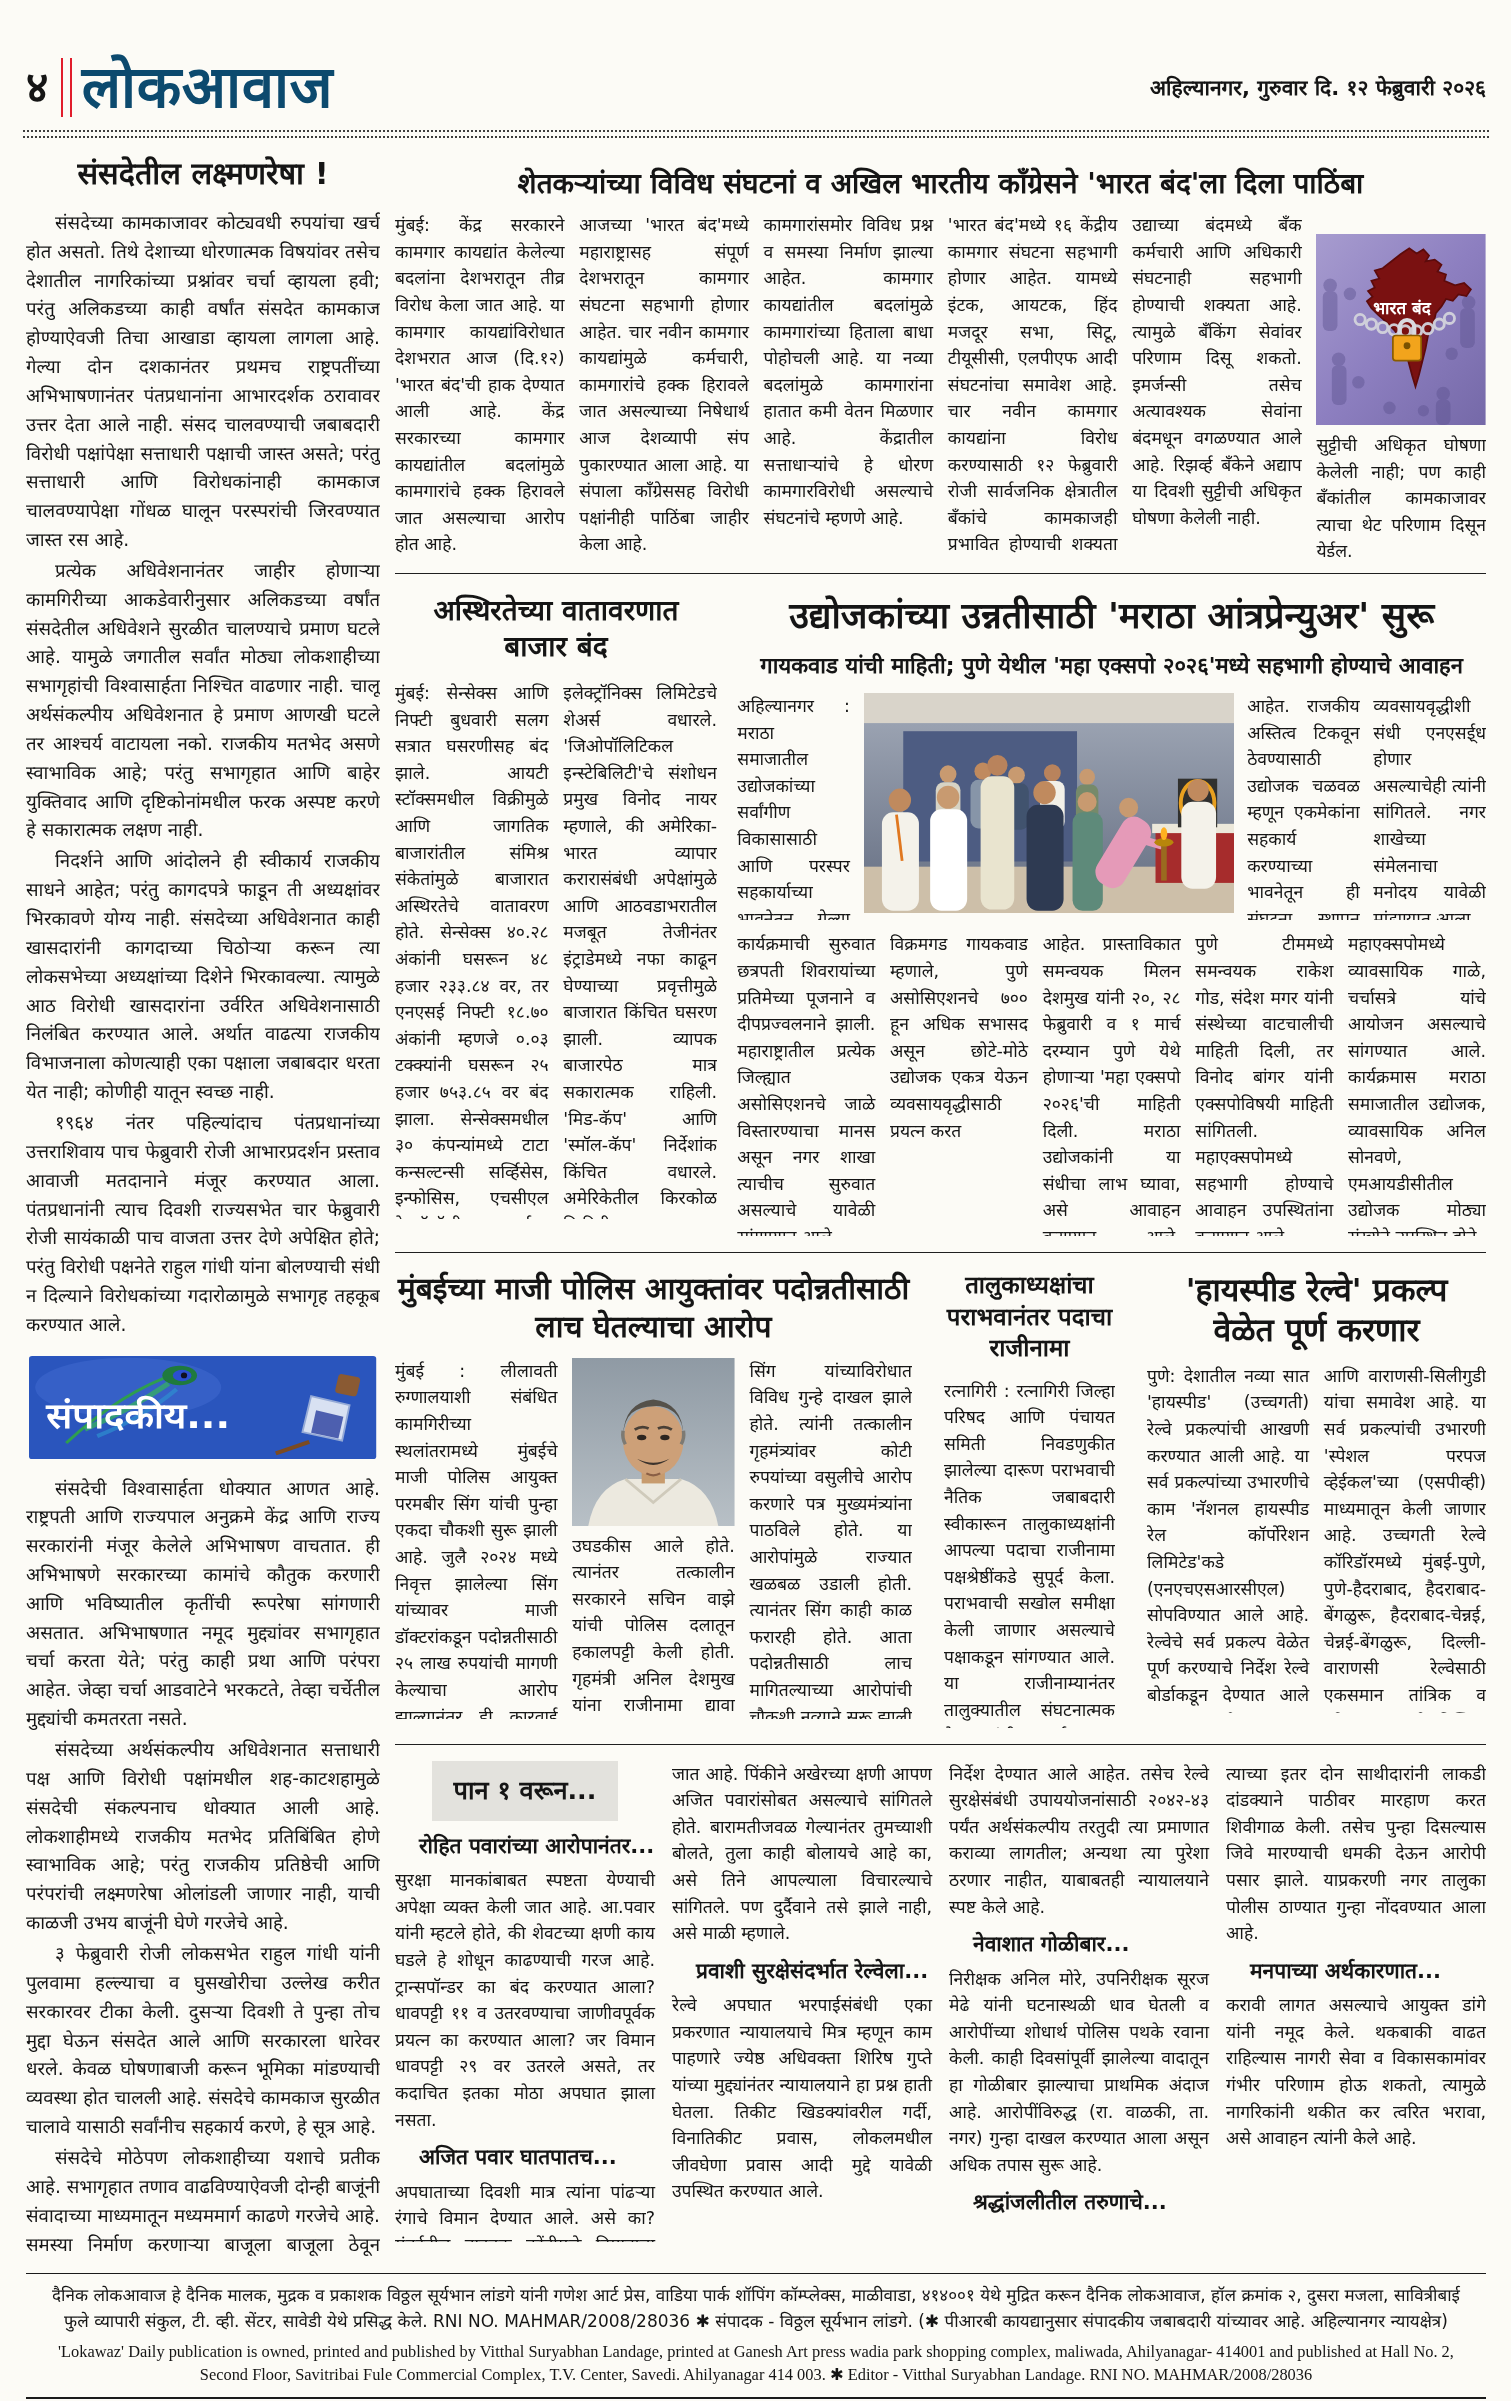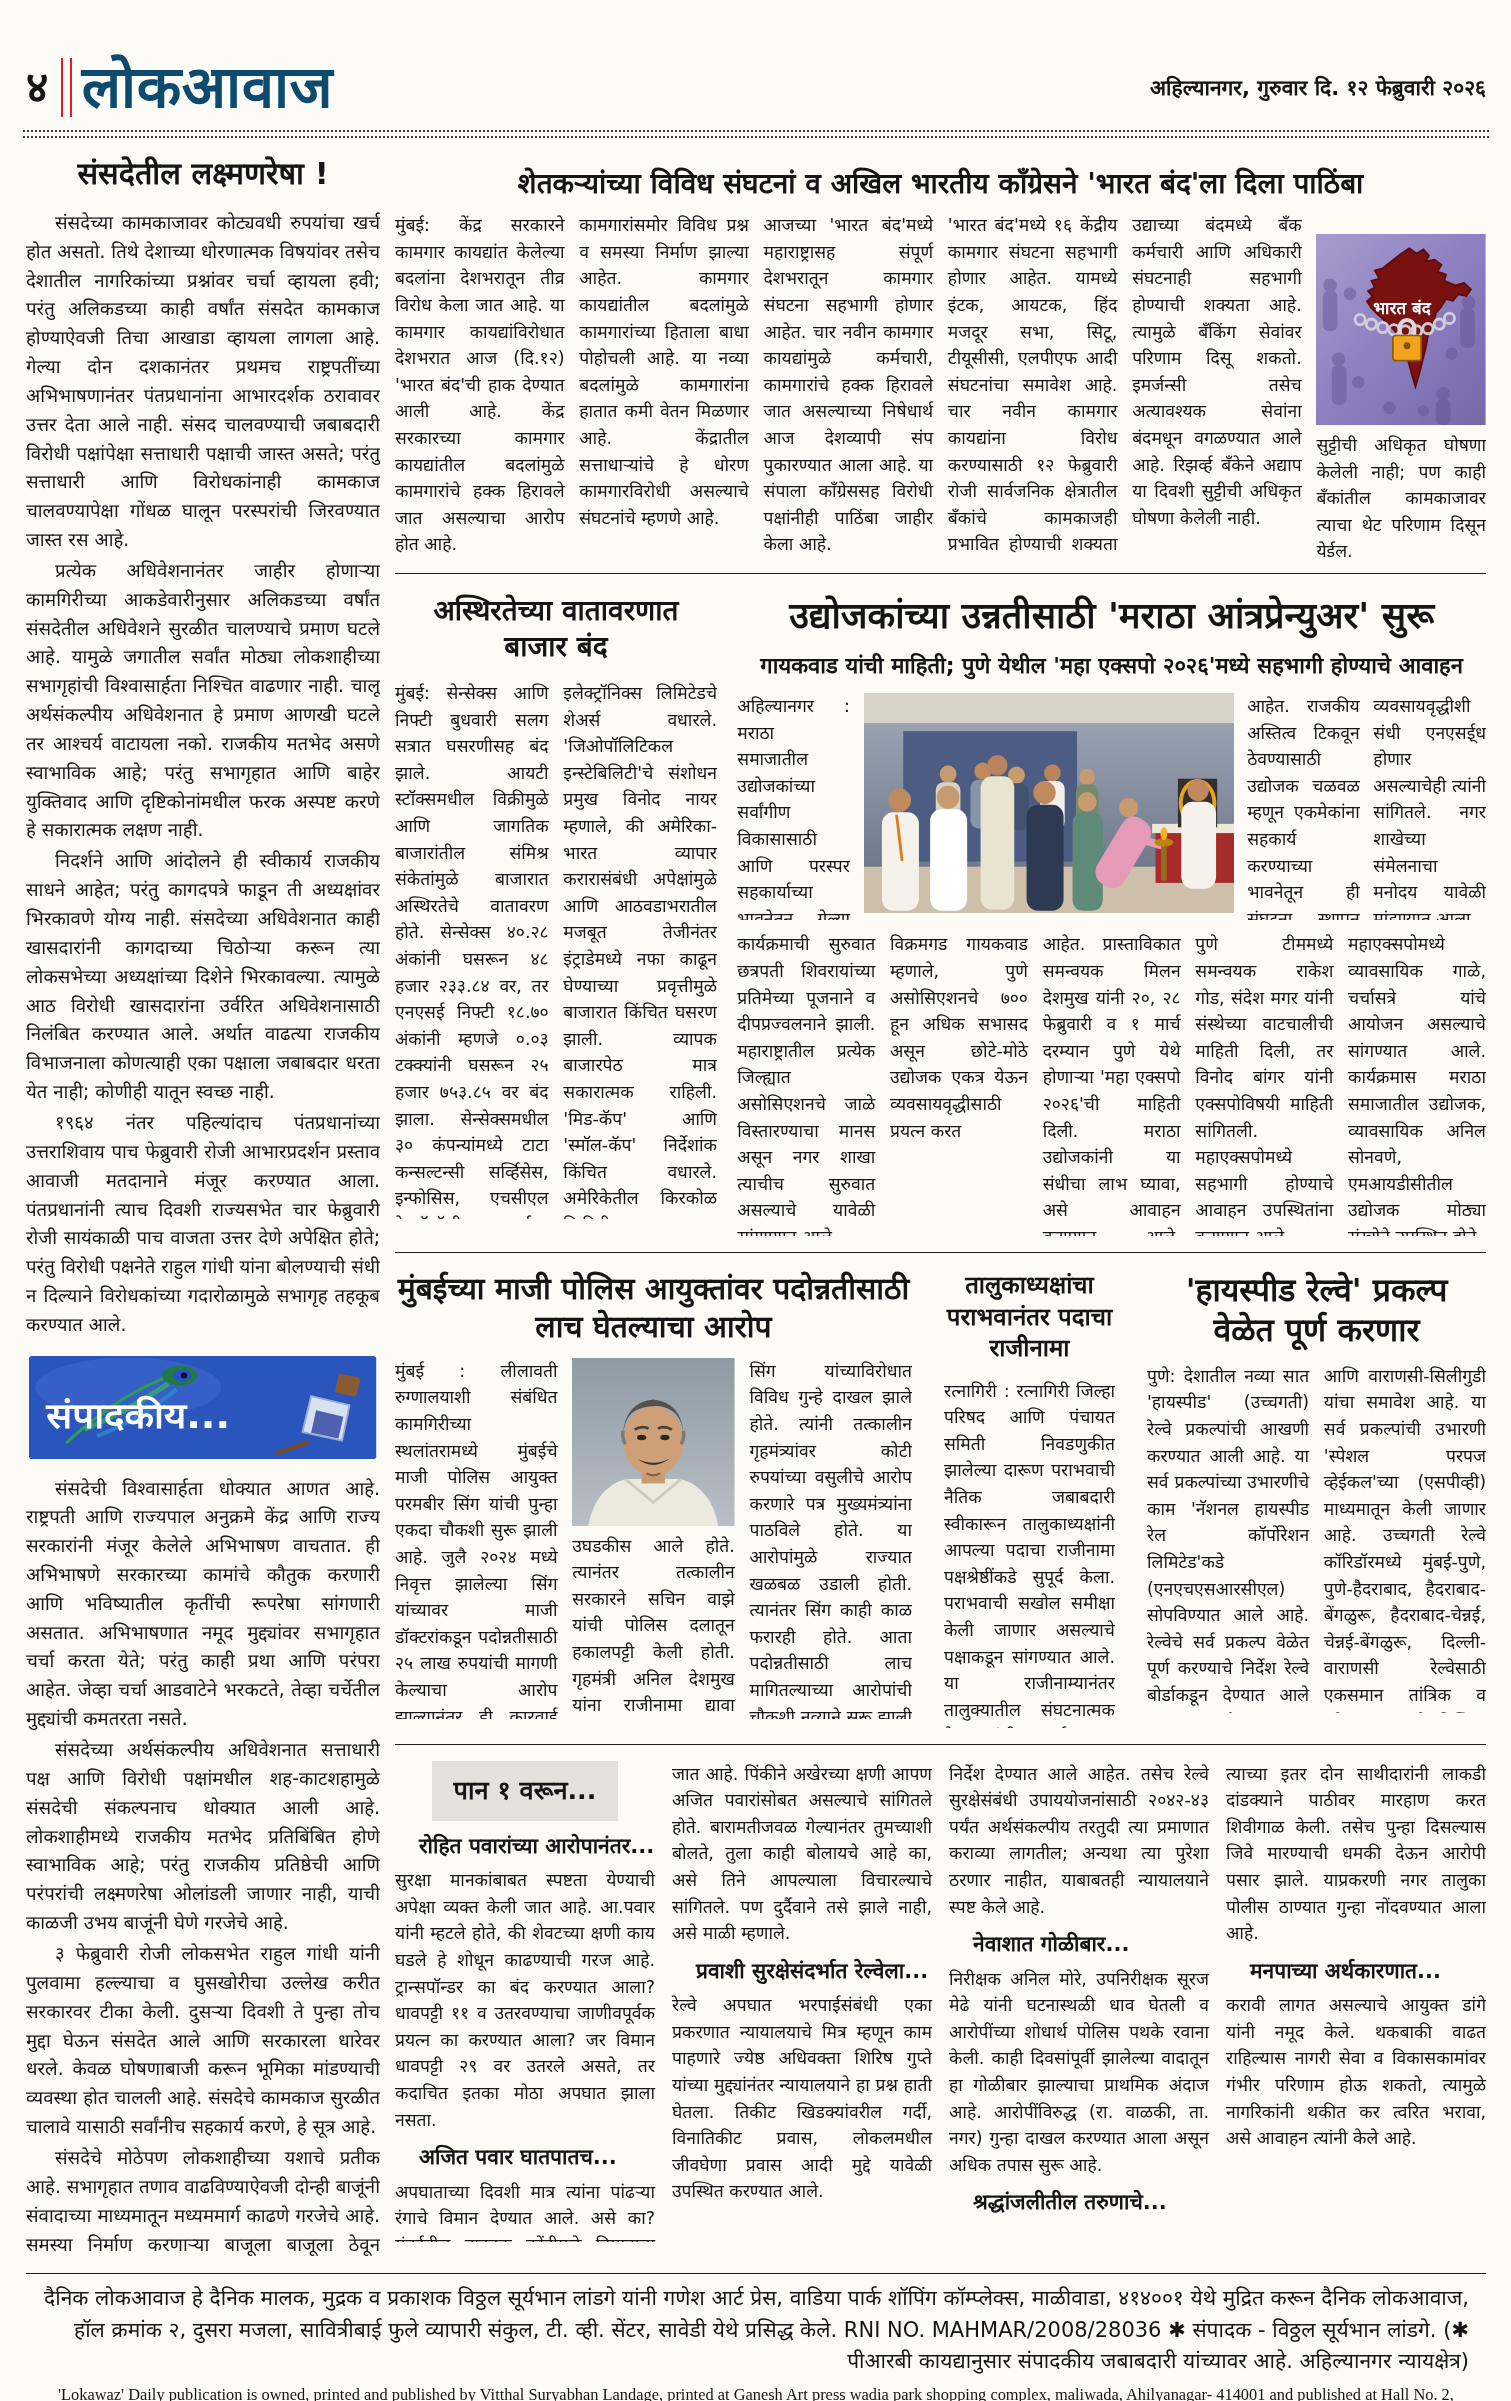--- a/index.html
+++ b/index.html
@@ -56,21 +56,21 @@
   .railway h2{font-size:32px;font-weight:bold;text-align:center;line-height:1.25;margin:1.1px 17px 12.4px;}
   .railway .cols{height:350px;overflow:hidden;}
   
   .cont-cols{display:flex;gap:17px;height:481px;overflow:hidden;}
   .frompg{width:186px;height:60px;background:#e3e2dd;display:flex;align-items:center;justify-content:center;
           font-size:25.4px;font-weight:bold;margin:0 auto 10.2px;}
   .bhead{font-size:21px;font-weight:bold;margin:9px 0 4.5px;text-indent:24px;}
   
   .pgfoot{position:absolute;left:26px;right:26px;top:2273px;border-top:1.7px solid #1a1a1a;
           border-bottom:2.3px solid #1a1a1a;padding:9px 17px 10.2px;text-align:center;}
-  .foot-mr{font-size:21px;line-height:1.5;text-align:right;}
+  .foot-mr{font-size:17px;line-height:1.5;}
   .foot-en{font-family:"Liberation Serif",serif;font-size:16.4px;line-height:1.45;margin-top:5.6px;}
 </style>
 </head>
 <body>
 
 <div class="sheet">
 
   <div class="hdr">
     <span class="pageno">४</span>
     <span class="redbars"></span>
@@ -109,22 +109,22 @@
       <p>संसदेचे मोठेपण लोकशाहीच्या यशाचे प्रतीक आहे. सभागृहात तणाव वाढविण्याऐवजी दोन्ही बाजूंनी संवादाच्या माध्यमातून मध्यममार्ग काढणे गरजेचे आहे. समस्या निर्माण करणाऱ्या बाजूला बाजूला ठेवून महत्त्वाच्या मुद्द्यांवर सखोल चर्चा घडवून संसदीय कामकाजाचा नवा आदर्श निर्माण झाला, तर तो सुदिन.</p>
     </div>
   </aside>
 
   <main>
 
     <section>
       <div class="lead-sub">शेतकऱ्यांच्या विविध संघटनां व अखिल भारतीय काँग्रेसने 'भारत बंद'ला दिला पाठिंबा</div>
       <div class="cols lead-body">
         <div class="col">मुंबई: केंद्र सरकारने कामगार कायद्यांत केलेल्या बदलांना देशभरातून तीव्र विरोध केला जात आहे. या कामगार कायद्यांविरोधात देशभरात आज (दि.१२) 'भारत बंद'ची हाक देण्यात आली आहे. केंद्र सरकारच्या कामगार कायद्यांतील बदलांमुळे कामगारांचे हक्क हिरावले जात असल्याचा आरोप होत आहे.</div>
+        <div class="col">आजच्या 'भारत बंद'मध्ये महाराष्ट्रासह संपूर्ण देशभरातून कामगार संघटना सहभागी होणार आहेत. चार नवीन कामगार कायद्यांमुळे कर्मचारी, कामगारांचे हक्क हिरावले जात असल्याच्या निषेधार्थ आज देशव्यापी संप पुकारण्यात आला आहे. या संपाला काँग्रेससह विरोधी पक्षांनीही पाठिंबा जाहीर केला आहे.</div>
         <div class="col">कामगारांसमोर विविध प्रश्न व समस्या निर्माण झाल्या आहेत. कामगार कायद्यांतील बदलांमुळे कामगारांच्या हिताला बाधा पोहोचली आहे. या नव्या बदलांमुळे कामगारांना हातात कमी वेतन मिळणार आहे. केंद्रातील सत्ताधाऱ्यांचे हे धोरण कामगारविरोधी असल्याचे संघटनांचे म्हणणे आहे.</div>
-        <div class="col">आजच्या 'भारत बंद'मध्ये महाराष्ट्रासह संपूर्ण देशभरातून कामगार संघटना सहभागी होणार आहेत. चार नवीन कामगार कायद्यांमुळे कर्मचारी, कामगारांचे हक्क हिरावले जात असल्याच्या निषेधार्थ आज देशव्यापी संप पुकारण्यात आला आहे. या संपाला काँग्रेससह विरोधी पक्षांनीही पाठिंबा जाहीर केला आहे.</div>
         <div class="col">'भारत बंद'मध्ये १६ केंद्रीय कामगार संघटना सहभागी होणार आहेत. यामध्ये इंटक, आयटक, हिंद मजदूर सभा, सिटू, टीयूसीसी, एलपीएफ आदी संघटनांचा समावेश आहे. चार नवीन कामगार कायद्यांना विरोध करण्यासाठी १२ फेब्रुवारी रोजी सार्वजनिक क्षेत्रातील बँकांचे कामकाजही प्रभावित होण्याची शक्यता आहे.</div>
         <div class="col">उद्याच्या बंदमध्ये बँक कर्मचारी आणि अधिकारी संघटनाही सहभागी होण्याची शक्यता आहे. त्यामुळे बँकिंग सेवांवर परिणाम दिसू शकतो. इमर्जन्सी तसेच अत्यावश्यक सेवांना बंदमधून वगळण्यात आले आहे. रिझर्व्ह बँकेने अद्याप या दिवशी सुट्टीची अधिकृत घोषणा केलेली नाही.</div>
         <div class="col">
           <div class="bandh">
             <svg viewBox="0 0 300 335" preserveAspectRatio="none" style="font-size:31px">
               <defs>
                 <linearGradient id="pg1" x1="0" y1="0" x2="1" y2="1">
                   <stop offset="0" stop-color="#a79ccf"></stop>
                     <stop offset="0.5" stop-color="#8d7fc0"></stop>
                     <stop offset="1" stop-color="#7569a8"></stop>

